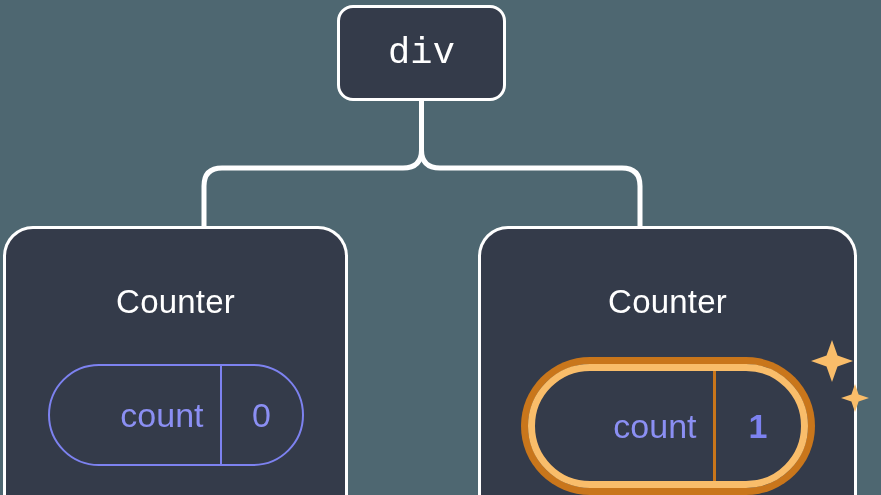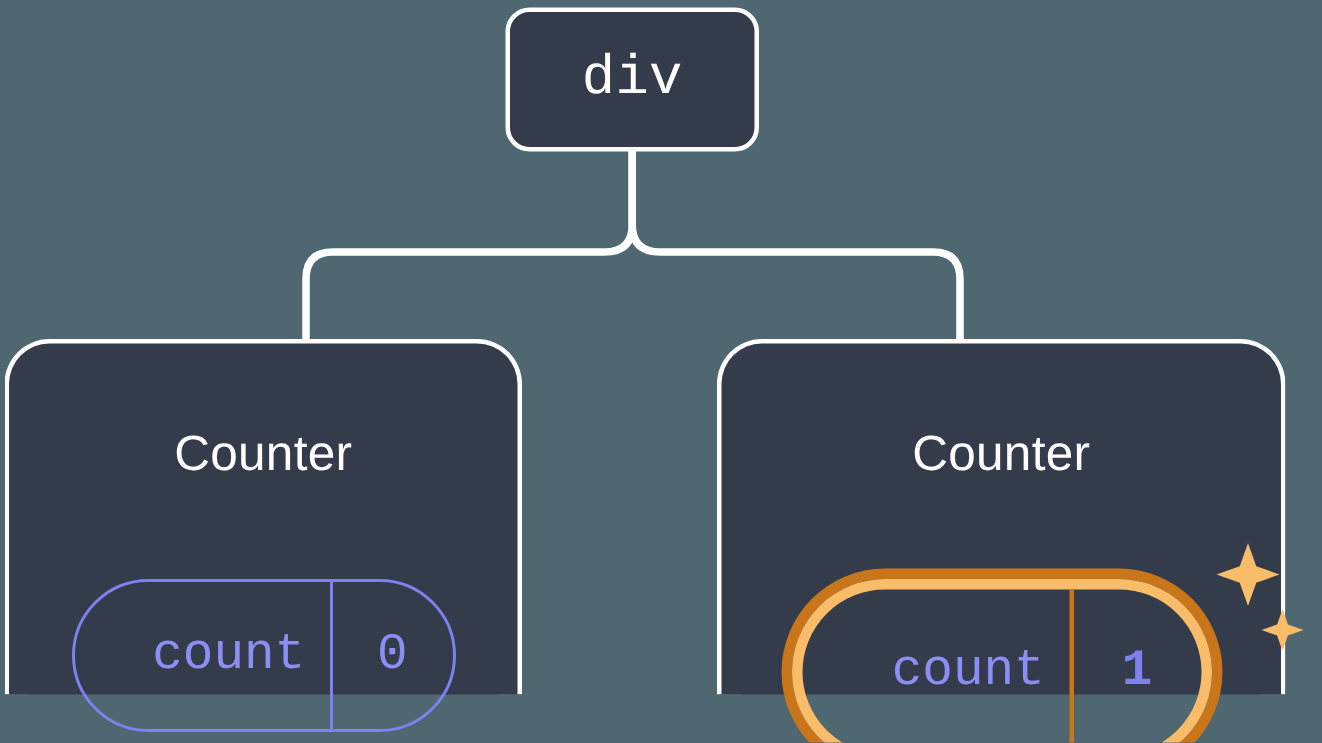--- a/index.html
+++ b/index.html
@@ -57,45 +57,44 @@
     font-size: 37px;
     font-weight: 400;
     line-height: 1;
     letter-spacing: 0.2px;
     font-family: Liberation Mono, monospace;
   }
 
   
   .card {
     top: 226px;
-    height: 237px;
+    height: 269px;
     border-radius: 30px;
     border-bottom: none;
     border-bottom-left-radius: 0;
     border-bottom-right-radius: 0;
   }
   #node-counter-left  { left: 3px;   width: 345px; }
   #node-counter-right { left: 478px; width: 379px; }
 
   .card-title {
     color: #ffffff;
     font-size: 33px;
     font-weight: 400;
     line-height: 1;
     margin-top: 56px;
     letter-spacing: 0.2px;
   }
 
   
   .pill-wrap {
     position: relative;
-    margin-top: 68px;
+    margin-top: 46px;
     display: flex;
     align-items: center;
-    font-family: Liberation Mono, monospace;
   }
 
   .pill {
     position: relative;
     display: flex;
     align-items: stretch;
     box-sizing: border-box;
     background: transparent;
   }
 

